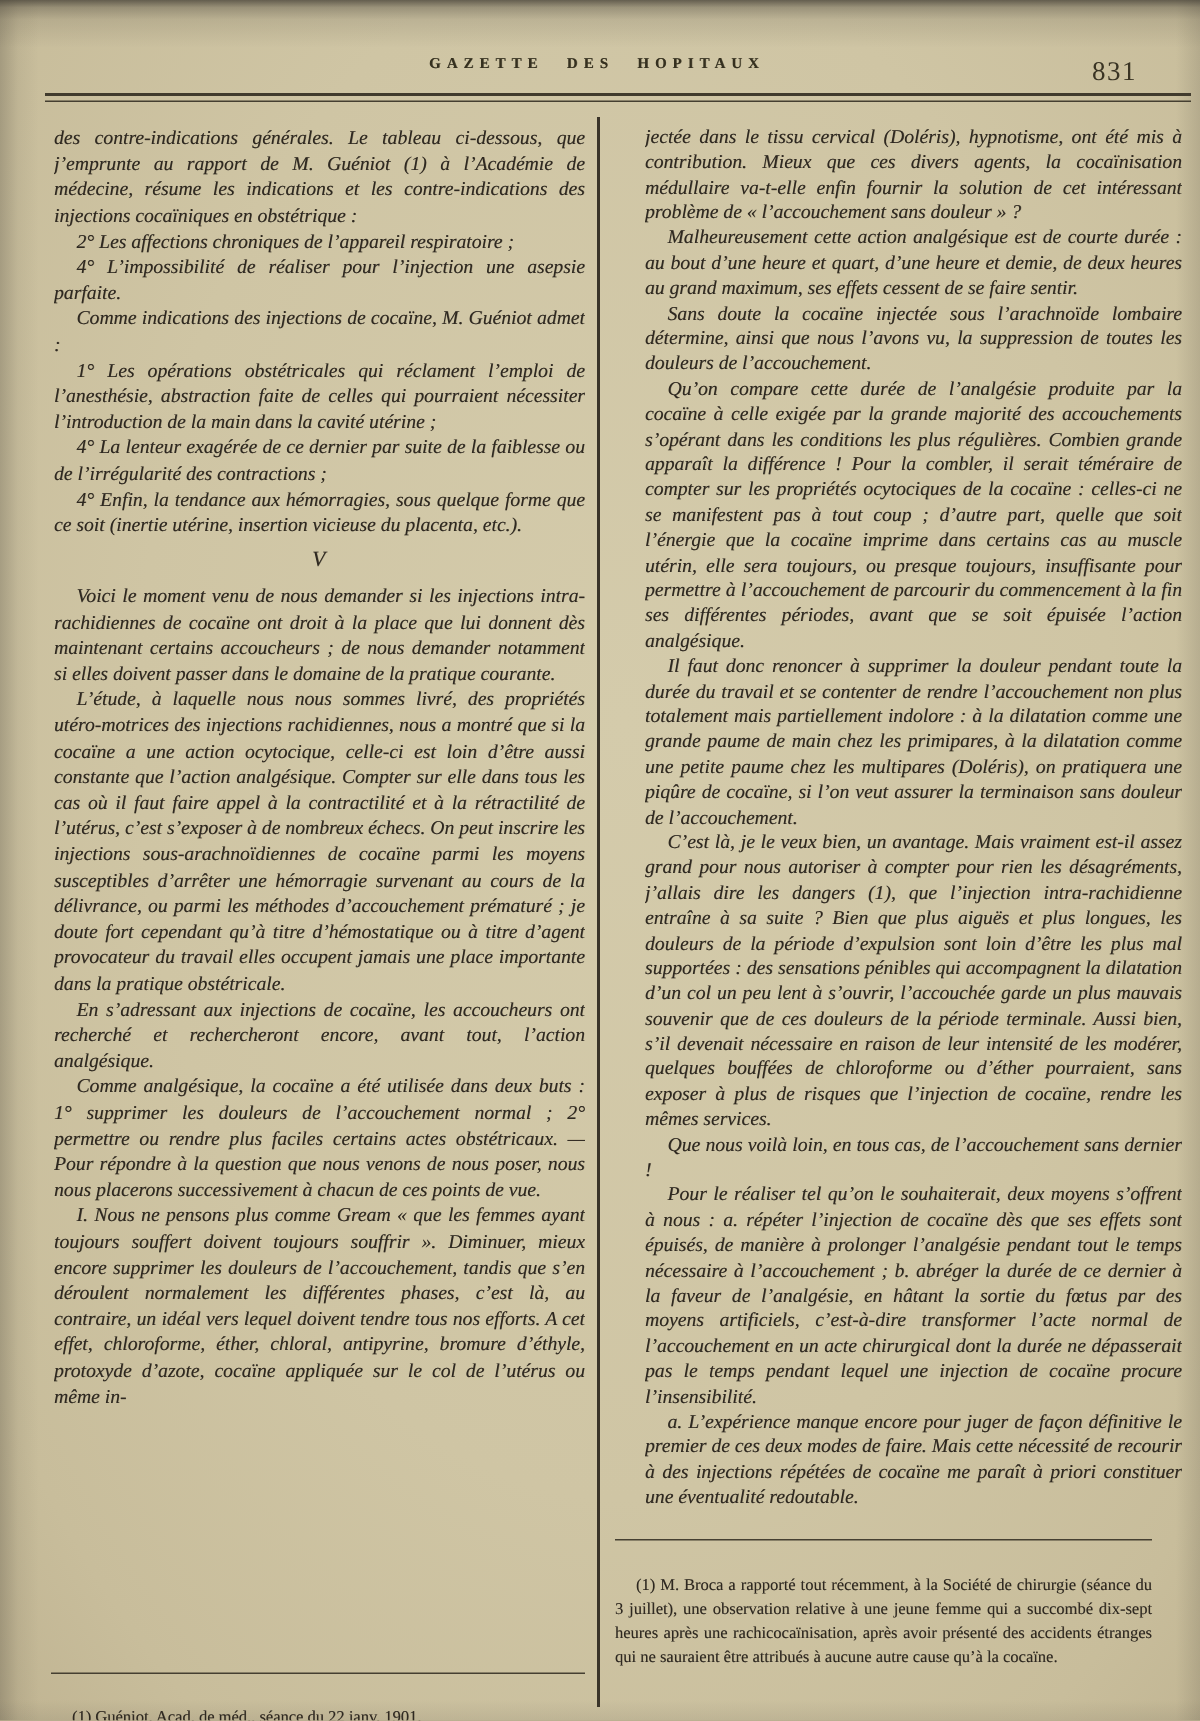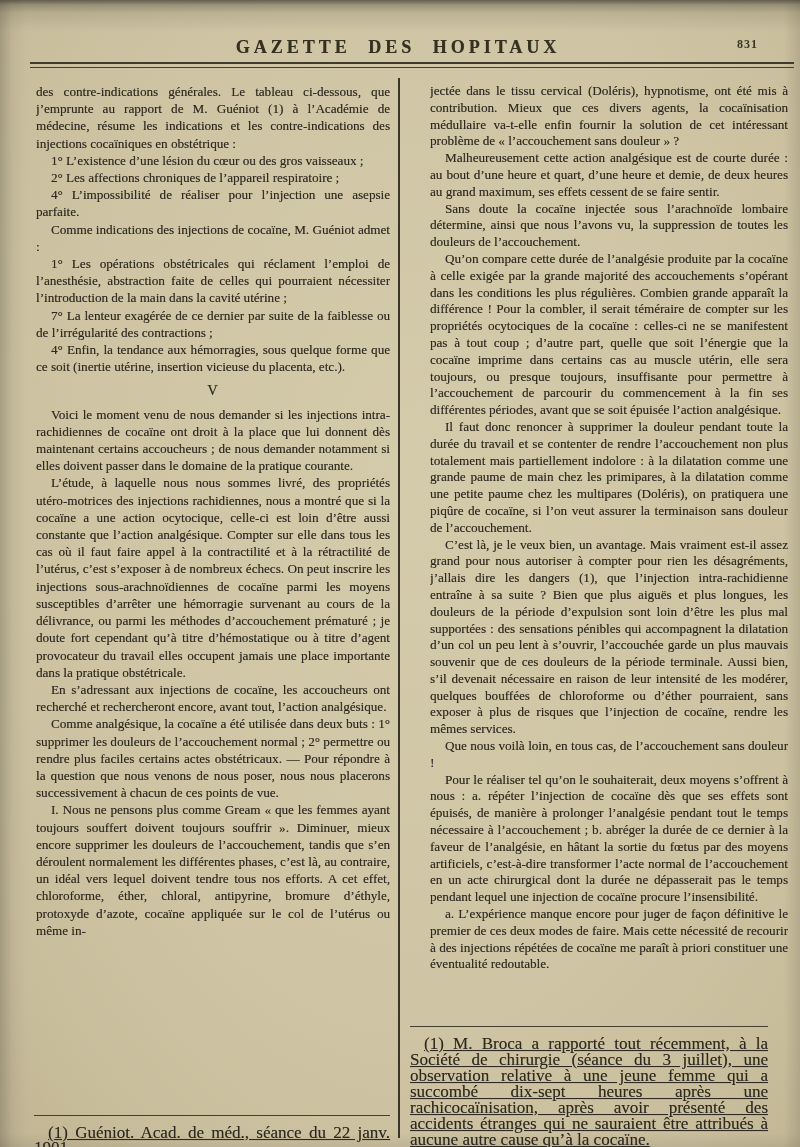--- a/index.html
+++ b/index.html
@@ -19,32 +19,32 @@
   }
   .masthead {
     position: absolute;
     top: 37px; left: 32px; right: 36px;
     height: 20px;
   }
   .journal-title {
     position: absolute;
     left: 0; right: 0;
     text-align: center;
-    font-size: 18px;
+    font-size: 10px;
     font-weight: 700;
     letter-spacing: 4px;
     word-spacing: 9px;
     color: #35301f;
     text-shadow: 0.3px 0.3px 0.4px rgba(53,48,31,0.55);
   }
   .page-number {
     position: absolute;
     right: 6px; top: 0;
-    font-size: 12px;
-    font-weight: 700;
+    font-size: 18px;
+    font-weight: 400;
     letter-spacing: 1px;
     color: #3a3424;
   }
   .double-rule {
     position: absolute;
     top: 62px; left: 30px; right: 6px;
     height: 3px;
     border-top: 2px solid #413b2d;
     border-bottom: 1px solid #453f31;
   }
@@ -57,79 +57,77 @@
   .col {
     position: absolute;
     top: 83px;
     font-size: 13.1px;
     text-align: justify;
     overflow: hidden;
     text-shadow: 0.25px 0.25px 0.3px rgba(46,40,32,0.45);
   }
   .col-left  { left: 36px;  width: 354px; height: 984px; line-height: 17.2px; }
   .col-right { left: 430px; width: 358px; height: 932px; line-height: 16.8px; }
-  .col p { margin: 0; text-indent: 15px; }
+  .col p { margin: 0; text-indent: 15px; font-style: italic; }
   .col p.noindent { text-indent: 0; }
   .section-heading {
     text-align: center;
     text-indent: 0 !important;
     font-size: 14.5px;
     letter-spacing: 1px;
     margin: 7px 0 6px 0 !important;
   }
   .footnote {
     position: absolute;
-    font-size: 17px;
+    font-size: 11px;
     text-align: justify;
     border-top: 1px solid #453f31;
-    padding-top: 9px;
+    padding-top: 22px;
     text-shadow: 0.2px 0.2px 0.3px rgba(46,40,32,0.4);
-    text-decoration: underline;
   }
   .footnote-left  { left: 34px;  width: 356px; top: 1071px; line-height: 15px; text-indent: 14px; margin-top: 44px; }
   .footnote-right { left: 410px; width: 358px; top: 1026px; line-height: 16px; text-indent: 14px; }
 </style>
 </head>
 <body>
 
 <div class="page">
 
   <div class="masthead">
     <div class="journal-title">GAZETTE DES HOPITAUX</div>
     <div class="page-number">831</div>
   </div>
 
   <div class="double-rule"></div>
   <div class="column-divider"></div>
 
   <div class="col col-left">
     <p class="noindent">des contre-indications générales. Le tableau ci-dessous, que j’emprunte au rapport de M. Guéniot (1) à l’Académie de médecine, résume les indications et les contre-indications des injections cocaïniques en obstétrique :</p>
-    <p>1° L’existence d’une lésion du cœur ou des gros vaisseaux ;</p>
     <p>2° Les affections chroniques de l’appareil respiratoire ;</p>
     <p>4° L’impossibilité de réaliser pour l’injection une asepsie parfaite.</p>
     <p>Comme indications des injections de cocaïne, M. Guéniot admet :</p>
     <p>1° Les opérations obstétricales qui réclament l’emploi de l’anesthésie, abstraction faite de celles qui pourraient nécessiter l’introduction de la main dans la cavité utérine ;</p>
-    <p>7° La lenteur exagérée de ce dernier par suite de la faiblesse ou de l’irrégularité des contractions ;</p>
+    <p>4° La lenteur exagérée de ce dernier par suite de la faiblesse ou de l’irrégularité des contractions ;</p>
     <p>4° Enfin, la tendance aux hémorragies, sous quelque forme que ce soit (inertie utérine, insertion vicieuse du placenta, etc.).</p>
     <p class="section-heading">V</p>
     <p>Voici le moment venu de nous demander si les injections intra-rachidiennes de cocaïne ont droit à la place que lui donnent dès maintenant certains accoucheurs ; de nous demander notamment si elles doivent passer dans le domaine de la pratique courante.</p>
     <p>L’étude, à laquelle nous nous sommes livré, des propriétés utéro-motrices des injections rachidiennes, nous a montré que si la cocaïne a une action ocytocique, celle-ci est loin d’être aussi constante que l’action analgésique. Compter sur elle dans tous les cas où il faut faire appel à la contractilité et à la rétractilité de l’utérus, c’est s’exposer à de nombreux échecs. On peut inscrire les injections sous-arachnoïdiennes de cocaïne parmi les moyens susceptibles d’arrêter une hémorragie survenant au cours de la délivrance, ou parmi les méthodes d’accouchement prématuré ; je doute fort cependant qu’à titre d’hémostatique ou à titre d’agent provocateur du travail elles occupent jamais une place importante dans la pratique obstétricale.</p>
     <p>En s’adressant aux injections de cocaïne, les accoucheurs ont recherché et rechercheront encore, avant tout, l’action analgésique.</p>
     <p>Comme analgésique, la cocaïne a été utilisée dans deux buts : 1° supprimer les douleurs de l’accouchement normal ; 2° permettre ou rendre plus faciles certains actes obstétricaux. — Pour répondre à la question que nous venons de nous poser, nous nous placerons successivement à chacun de ces points de vue.</p>
     <p>I. Nous ne pensons plus comme Gream « que les femmes ayant toujours souffert doivent toujours souffrir ». Diminuer, mieux encore supprimer les douleurs de l’accouchement, tandis que s’en déroulent normalement les différentes phases, c’est là, au contraire, un idéal vers lequel doivent tendre tous nos efforts. A cet effet, chloroforme, éther, chloral, antipyrine, bromure d’éthyle, protoxyde d’azote, cocaïne appliquée sur le col de l’utérus ou même in-</p>
   </div>
 
   <div class="col col-right">
     <p class="noindent">jectée dans le tissu cervical (Doléris), hypnotisme, ont été mis à contribution. Mieux que ces divers agents, la cocaïnisation médullaire va-t-elle enfin fournir la solution de cet intéressant problème de « l’accouchement sans douleur » ?</p>
     <p>Malheureusement cette action analgésique est de courte durée : au bout d’une heure et quart, d’une heure et demie, de deux heures au grand maximum, ses effets cessent de se faire sentir.</p>
     <p>Sans doute la cocaïne injectée sous l’arachnoïde lombaire détermine, ainsi que nous l’avons vu, la suppression de toutes les douleurs de l’accouchement.</p>
     <p>Qu’on compare cette durée de l’analgésie produite par la cocaïne à celle exigée par la grande majorité des accouchements s’opérant dans les conditions les plus régulières. Combien grande apparaît la différence ! Pour la combler, il serait téméraire de compter sur les propriétés ocytociques de la cocaïne : celles-ci ne se manifestent pas à tout coup ; d’autre part, quelle que soit l’énergie que la cocaïne imprime dans certains cas au muscle utérin, elle sera toujours, ou presque toujours, insuffisante pour permettre à l’accouchement de parcourir du commencement à la fin ses différentes périodes, avant que se soit épuisée l’action analgésique.</p>
     <p>Il faut donc renoncer à supprimer la douleur pendant toute la durée du travail et se contenter de rendre l’accouchement non plus totalement mais partiellement indolore : à la dilatation comme une grande paume de main chez les primipares, à la dilatation comme une petite paume chez les multipares (Doléris), on pratiquera une piqûre de cocaïne, si l’on veut assurer la terminaison sans douleur de l’accouchement.</p>
     <p>C’est là, je le veux bien, un avantage. Mais vraiment est-il assez grand pour nous autoriser à compter pour rien les désagréments, j’allais dire les dangers (1), que l’injection intra-rachidienne entraîne à sa suite ? Bien que plus aiguës et plus longues, les douleurs de la période d’expulsion sont loin d’être les plus mal supportées : des sensations pénibles qui accompagnent la dilatation d’un col un peu lent à s’ouvrir, l’accouchée garde un plus mauvais souvenir que de ces douleurs de la période terminale. Aussi bien, s’il devenait nécessaire en raison de leur intensité de les modérer, quelques bouffées de chloroforme ou d’éther pourraient, sans exposer à plus de risques que l’injection de cocaïne, rendre les mêmes services.</p>
-    <p>Que nous voilà loin, en tous cas, de l’accouchement sans douleur !</p>
+    <p>Que nous voilà loin, en tous cas, de l’accouchement sans dernier !</p>
     <p>Pour le réaliser tel qu’on le souhaiterait, deux moyens s’offrent à nous : a. répéter l’injection de cocaïne dès que ses effets sont épuisés, de manière à prolonger l’analgésie pendant tout le temps nécessaire à l’accouchement ; b. abréger la durée de ce dernier à la faveur de l’analgésie, en hâtant la sortie du fœtus par des moyens artificiels, c’est-à-dire transformer l’acte normal de l’accouchement en un acte chirurgical dont la durée ne dépasserait pas le temps pendant lequel une injection de cocaïne procure l’insensibilité.</p>
     <p>a. L’expérience manque encore pour juger de façon définitive le premier de ces deux modes de faire. Mais cette nécessité de recourir à des injections répétées de cocaïne me paraît à priori constituer une éventualité redoutable.</p>
   </div>
 
   <div class="footnote footnote-left">(1) Guéniot. Acad. de méd., séance du 22 janv. 1901.</div>
   <div class="footnote footnote-right">(1) M. Broca a rapporté tout récemment, à la Société de chirurgie (séance du 3 juillet), une observation relative à une jeune femme qui a succombé dix-sept heures après une rachicocaïnisation, après avoir présenté des accidents étranges qui ne sauraient être attribués à aucune autre cause qu’à la cocaïne.</div>
 
 </div>
 
 </body></html>

